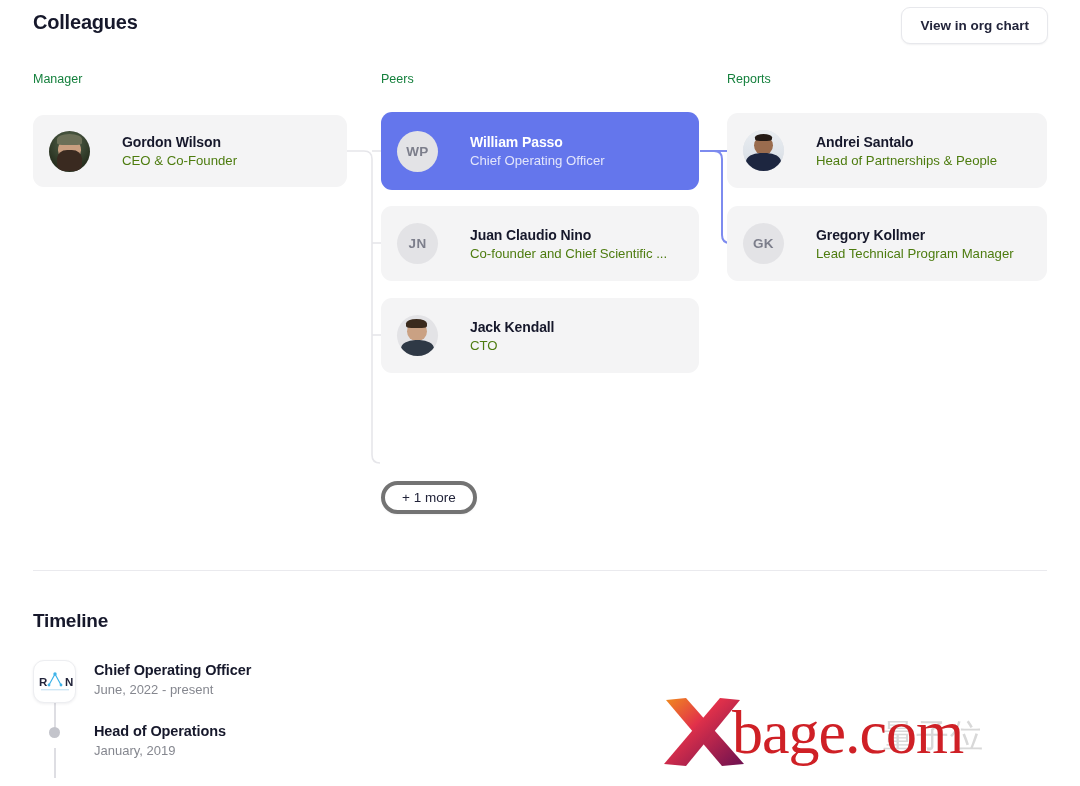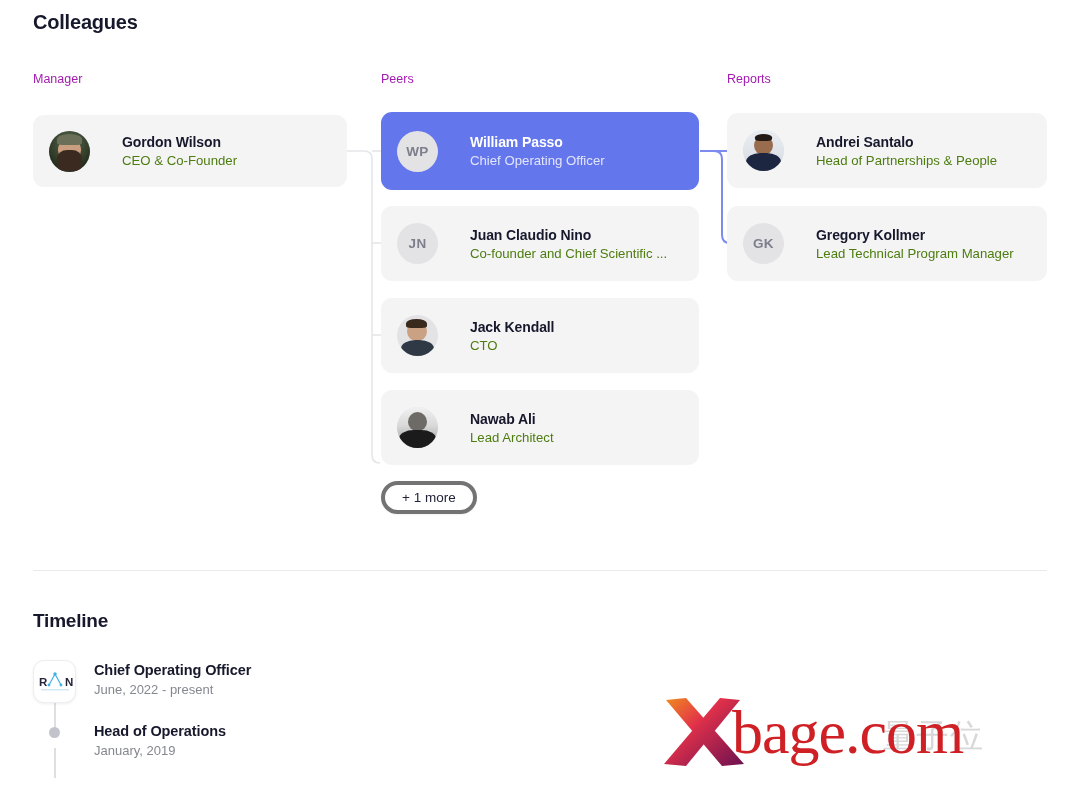--- a/index.html
+++ b/index.html
@@ -24,21 +24,21 @@
     display: flex; align-items: center; justify-content: center;
     background: #ffffff; border: 1px solid #e7e8ec; border-radius: 9px;
     font-size: 13.5px; font-weight: 700; color: #22243a;
     box-shadow: 0 1px 2px rgba(16,18,40,.06);
     cursor: pointer; white-space: nowrap;
   }
 
   
   .col-label {
     position: absolute; top: 72px;
-    font-size: 12.5px; color: #a21caf; font-weight: 400;
+    font-size: 12.5px; color: #15803d; font-weight: 400;
   }
   .col-label.manager { left: 33px; }
   .col-label.peers   { left: 381px; }
   .col-label.reports { left: 727px; }
 
   
   .connectors { position: absolute; left: 0; top: 0; width: 1080px; height: 560px; pointer-events: none; }
 
   
   .card {
@@ -154,20 +154,21 @@
     position: absolute; left: 222px; top: 20px;
     font-size: 33px; color: #d8d8d8; letter-spacing: 1px; white-space: nowrap;
   }
 </style>
 </head>
 <body>
 
 <div class="page">
 
   <div class="section-head">Colleagues</div>
+  <div class="org-btn">View in org chart</div>
 
   <div class="col-label manager">Manager</div>
   <div class="col-label peers">Peers</div>
   <div class="col-label reports">Reports</div>
 
   <svg class="connectors" viewBox="0 0 1080 560">
 
     <path d="M347 151 H364 Q372 151 372 159 V455 Q372 463 380 463" fill="none" stroke="#e6e6ea" stroke-width="1.6"></path>
     <path d="M372 243 H381" fill="none" stroke="#e6e6ea" stroke-width="1.6"></path>
     <path d="M372 335 H381" fill="none" stroke="#e6e6ea" stroke-width="1.6"></path>
@@ -212,29 +213,20 @@
     <div class="avatar">
       <div class="ph ph-jack"></div>
         <div class="hair-jack"></div>
     </div>
     <div class="txt">
       <div class="nm">Jack Kendall</div>
       <div class="rl">CTO</div>
     </div>
   </div>
 
-  <div class="card" style="left:381px; top:390px; width:318px; height:75px;">
-    <div class="avatar">
-      <div class="ph ph-nawab"></div>
-    </div>
-    <div class="txt">
-      <div class="nm">Nawab Ali</div>
-      <div class="rl">Lead Architect</div>
-    </div>
-  </div>
 
   <div class="more-btn">+ 1 more</div>
 
   <div class="card" style="left:727px; top:113px; width:320px; height:75px;">
     <div class="avatar">
       <div class="ph ph-andrei"></div>
         <div class="hair-andrei"></div>
     </div>
     <div class="txt">
       <div class="nm">Andrei Santalo</div>

